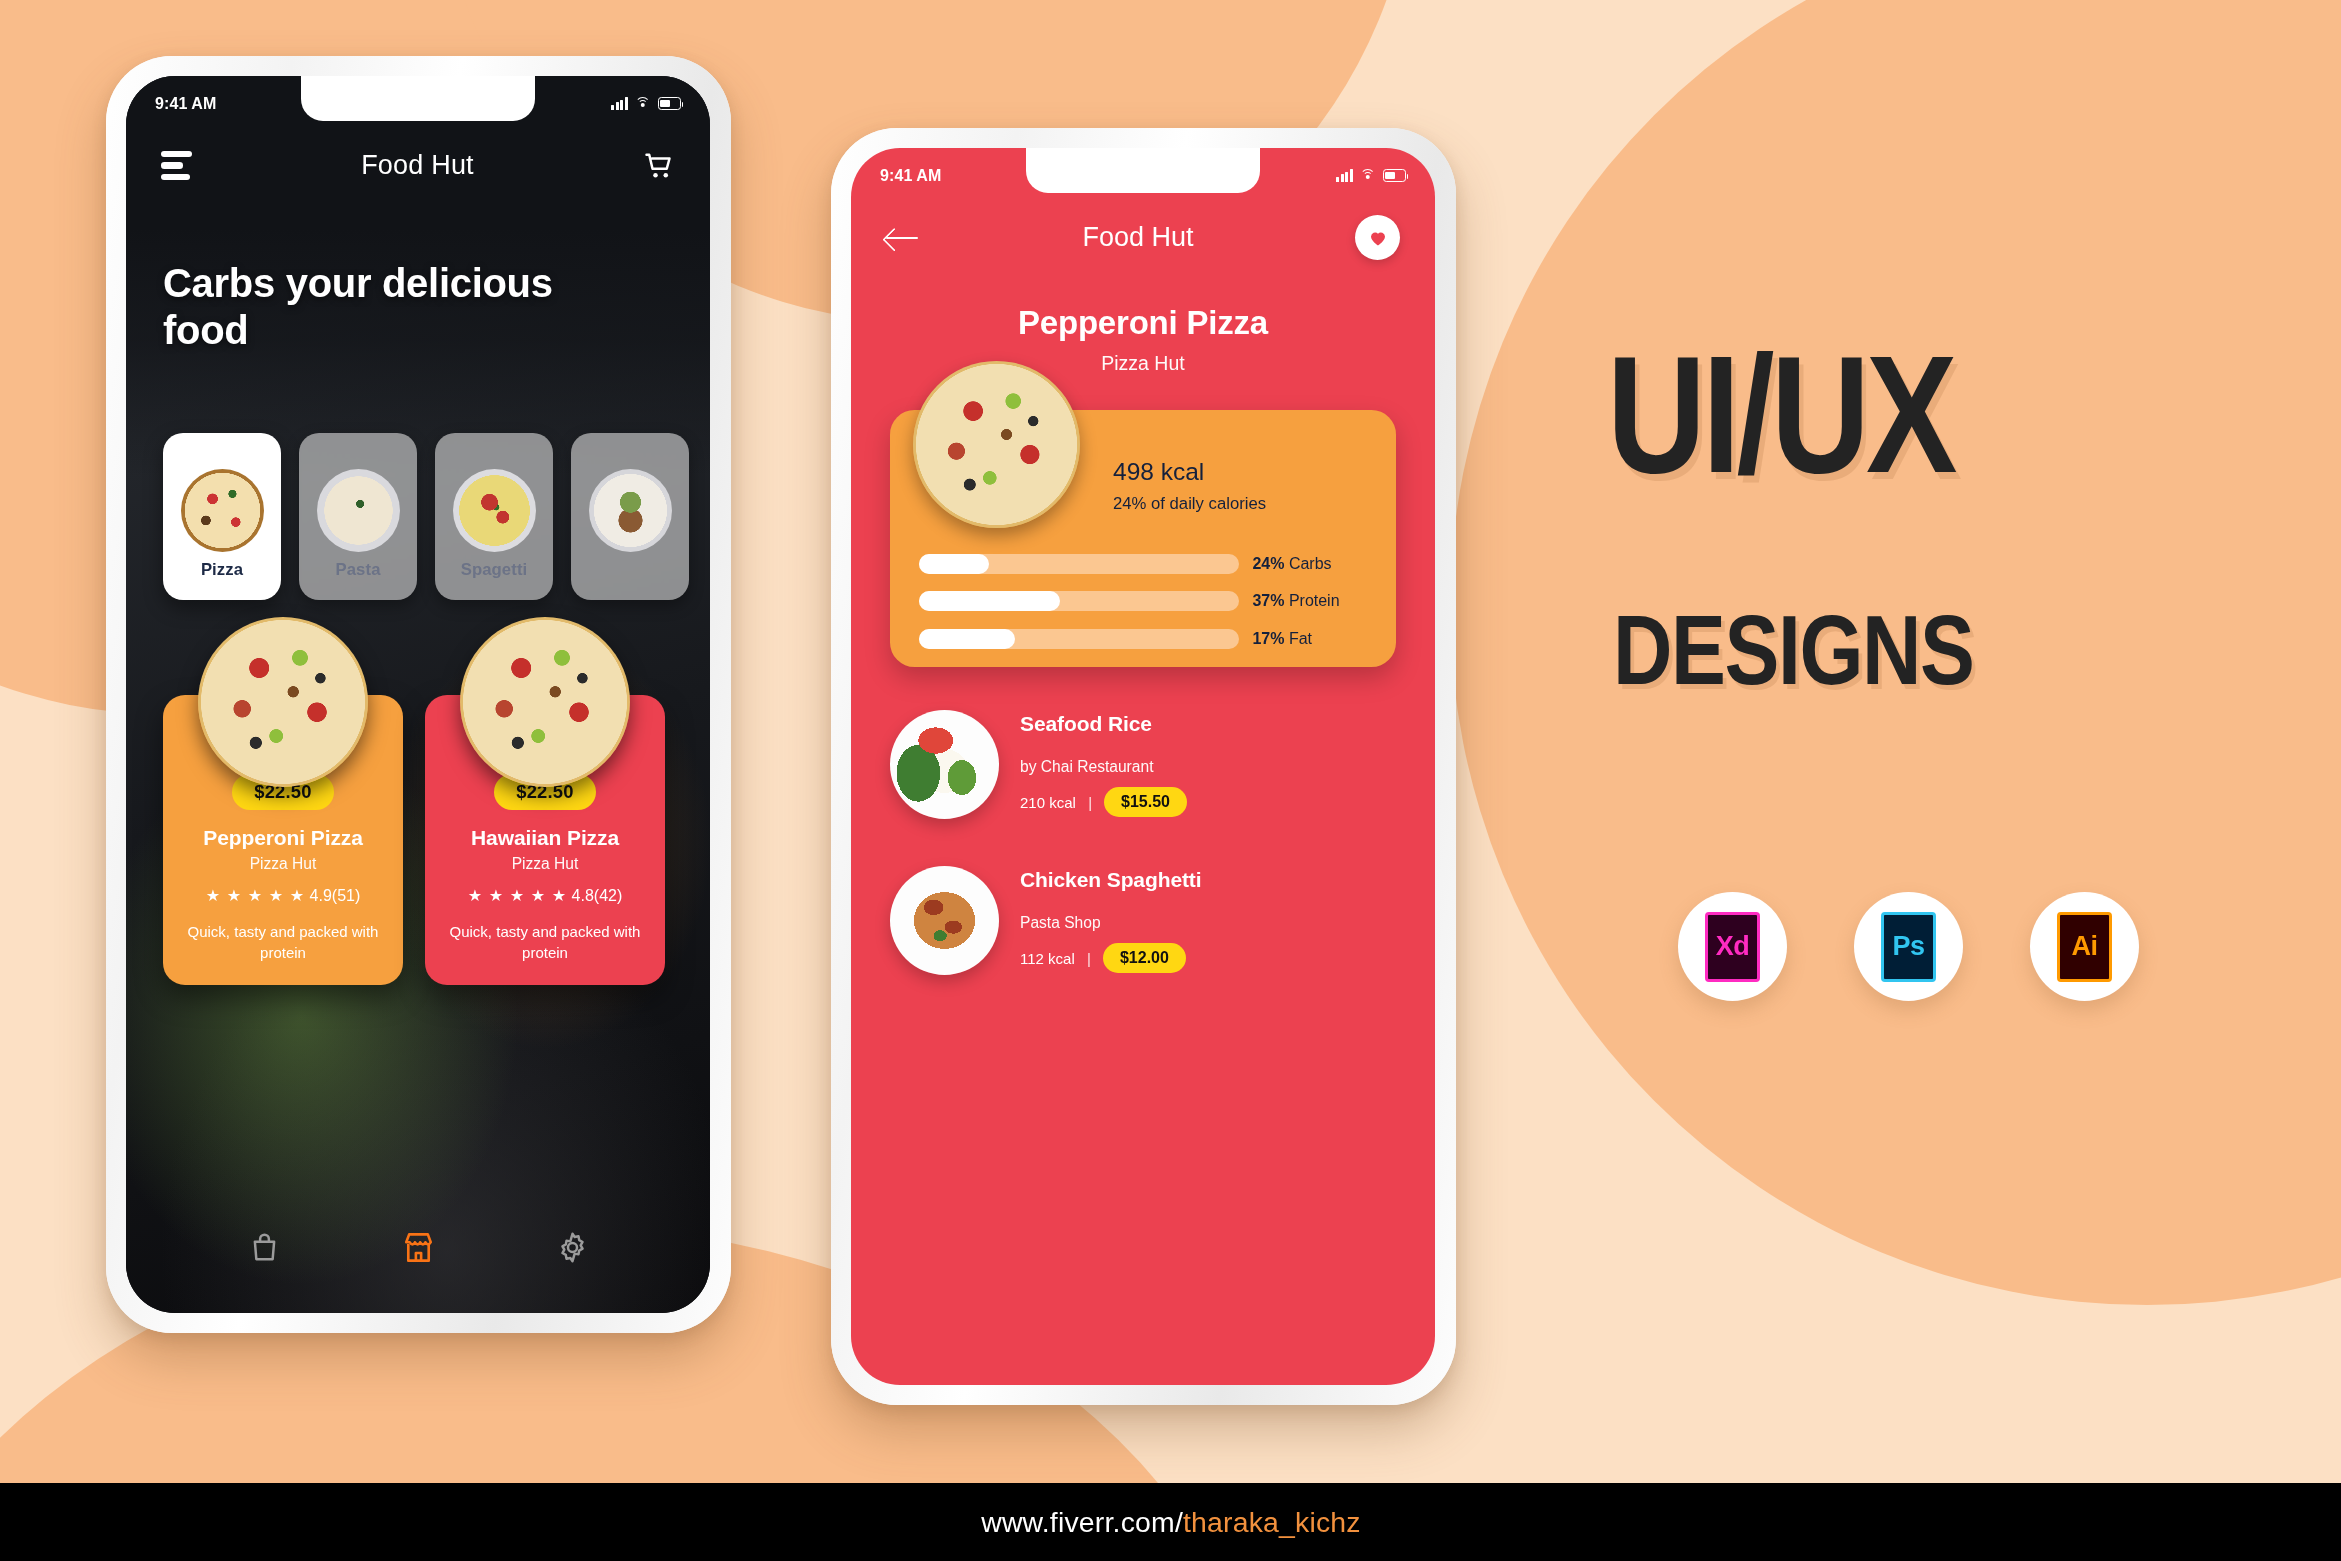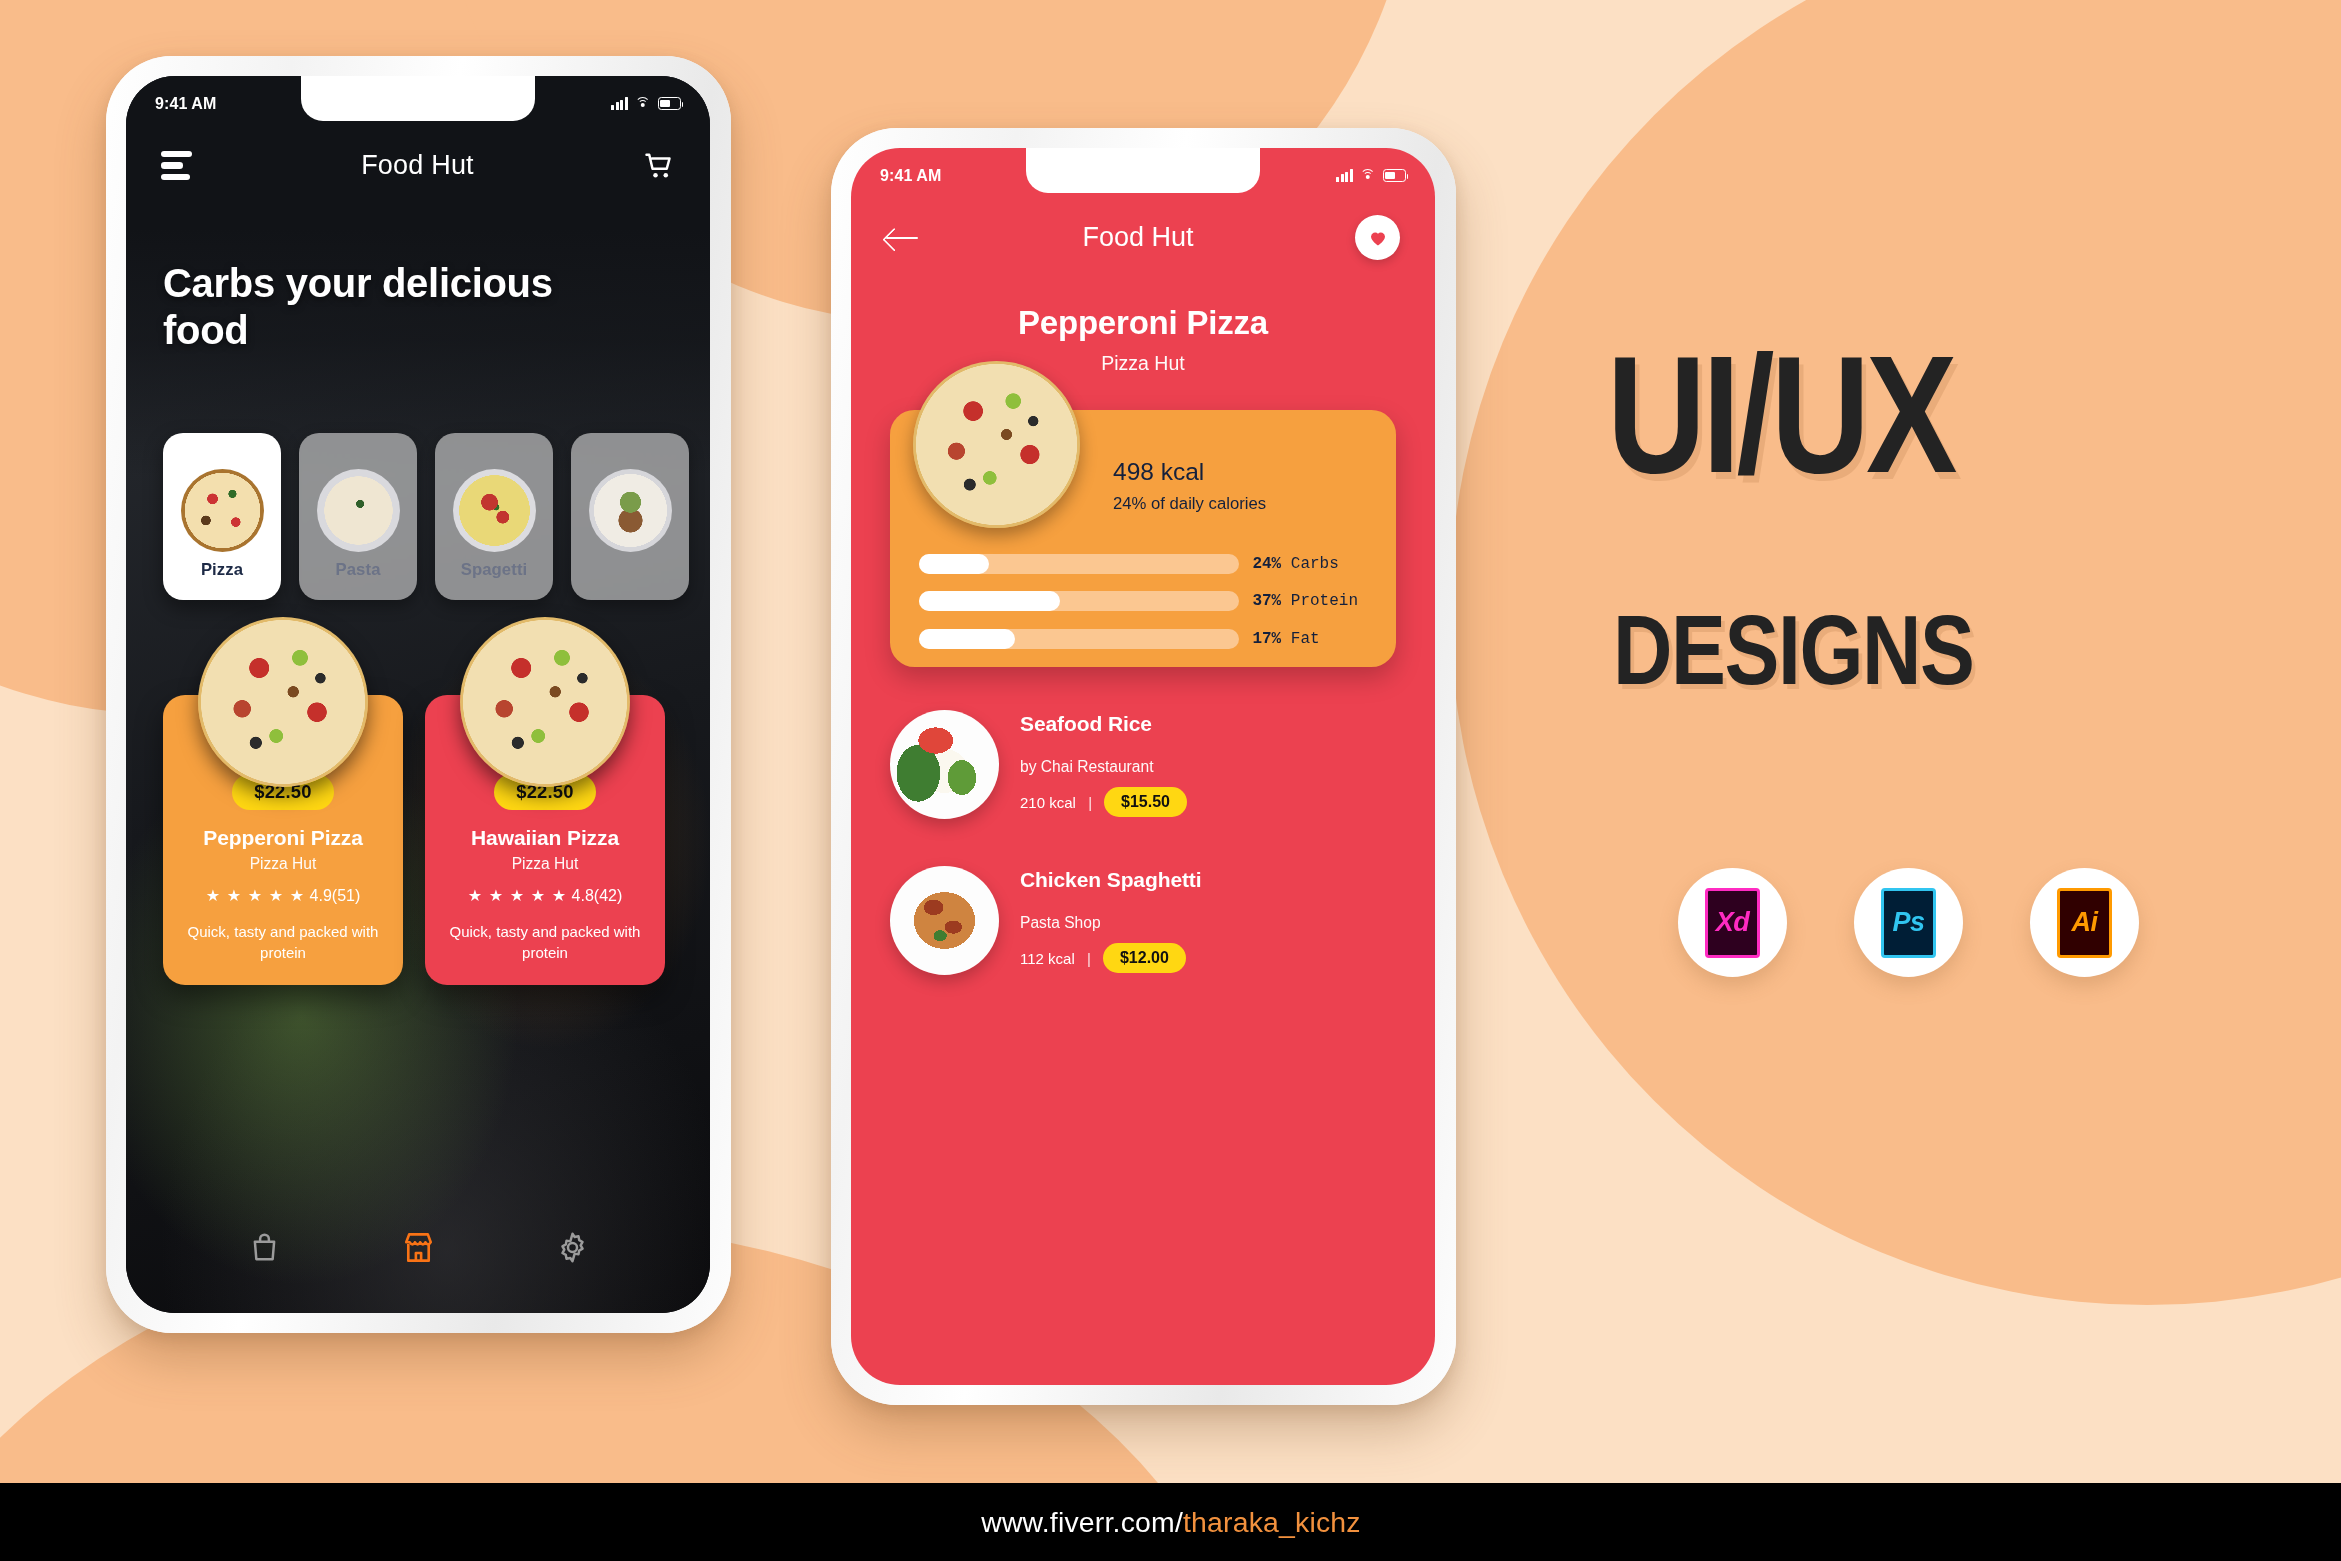--- a/index.html
+++ b/index.html
@@ -234,21 +234,21 @@
       radial-gradient(circle at 46% 70%, #8fbf3c 0 4.4%, transparent 4.8%),
       radial-gradient(circle at 56% 44%, #7b4a21 0 4%, transparent 4.4%),
       radial-gradient(circle at 34% 74%, #2b2b2b 0 3.4%, transparent 3.8%),
       radial-gradient(circle at 72% 36%, #2b2b2b 0 3%, transparent 3.4%),
       radial-gradient(circle at 50% 50%, #f2dfb1 0 68%, #e2ba6a 68.4% 79%, #a9742f 79.4% 92%, #8b5d24 92.4% 100%);
     box-shadow:0 7.8px 16.7px rgba(0,0,0,.32);
   }
   .kcal{ position:absolute; left:223px; top:48px; color:#14203c; font-size:24.5px; font-weight:400; }
   .kcalsub{ position:absolute; left:223px; top:84px; color:#14203c; font-size:16.7px; font-weight:400; }
 
-  .bars-wrap{ position:absolute; left:29px; right:12px; top:144px;font-family:Liberation Mono, monospace; }
+  .bars-wrap{ position:absolute; left:29px; right:12px; top:144px; }
   .nrow{ display:flex; align-items:center; gap:13.4px; margin-bottom:17.3px; }
   .track{ flex:0 0 auto; width:320px; height:20px; border-radius:11px; background:#FBC791; position:relative; }
   .fill{ position:absolute; left:0; top:0; bottom:0; background:#fff; border-radius:11px; }
   .nlab{ color:#14203c; font-size:16px; white-space:nowrap; }
   .nlab b{ font-weight:700; }
 
   
   .lrow{ position:absolute; left:39px; width:506px; height:117px; display:flex; align-items:center; gap:21px; }
   .lrow.r1{ top:558px; }
   .lrow.r2{ top:714px; }
@@ -287,21 +287,21 @@
     text-shadow:5.6px 6.7px 0 rgba(170,110,60,.20);
     white-space:nowrap;
   }
   .designs{
     position:absolute; left:35px; top:608px; width:697px;
     color:#232323; font-size:98px; font-weight:700; line-height:.86;
     letter-spacing:-1.7px; transform:scaleX(.84); transform-origin:left center;
     text-shadow:4.5px 5px 0 rgba(170,110,60,.20);
     white-space:nowrap;
   }
-  .badges{ position:absolute; left:100px; top:868px; display:flex; gap:67px;font-style:italic; }
+  .badges{ position:absolute; left:100px; top:892px; display:flex; gap:67px; }
   .badge{
     width:109px;height:109px;border-radius:50%;background:#fff;
     display:flex;align-items:center;justify-content:center;
     box-shadow:0 9px 19px rgba(140,90,45,.22);
   }
   .tile{
     width:55px;height:70px;border-radius:3.9px;
     display:flex;align-items:center;justify-content:center;
     font-size:27px; font-weight:700; letter-spacing:-0.6px;
   }

